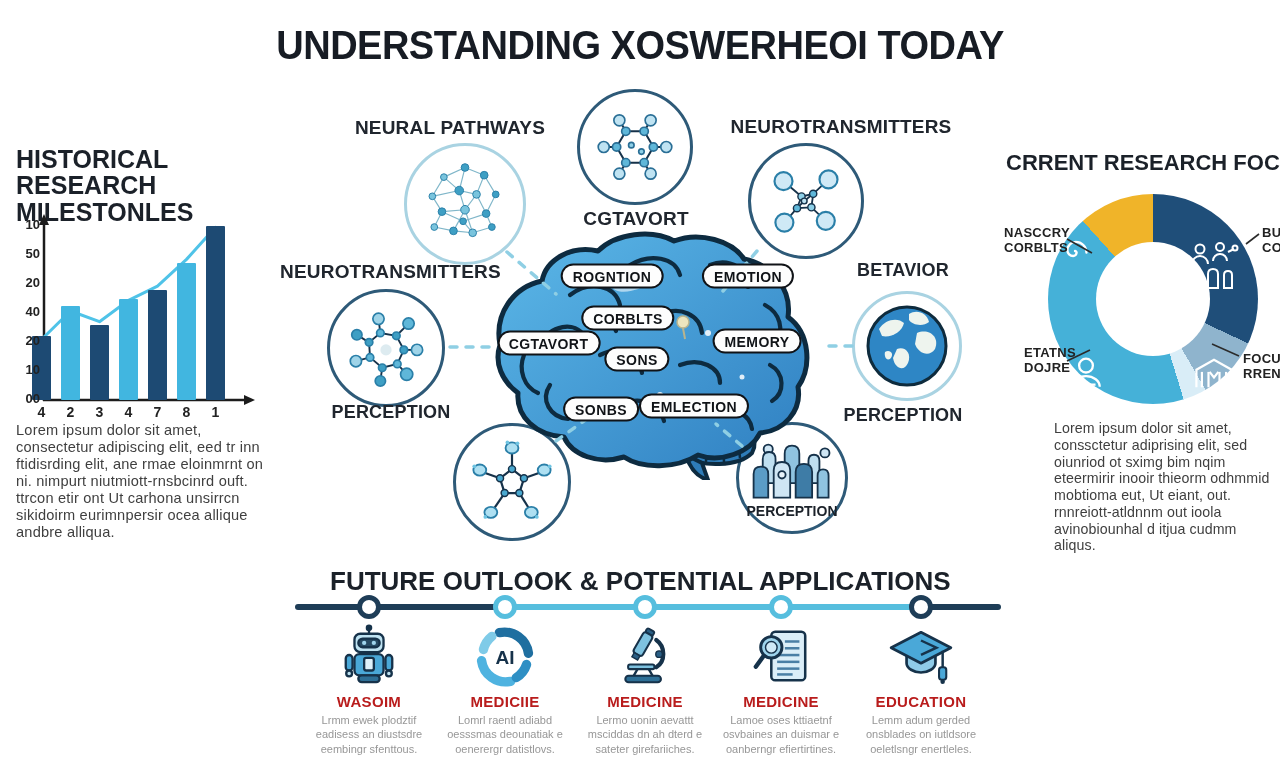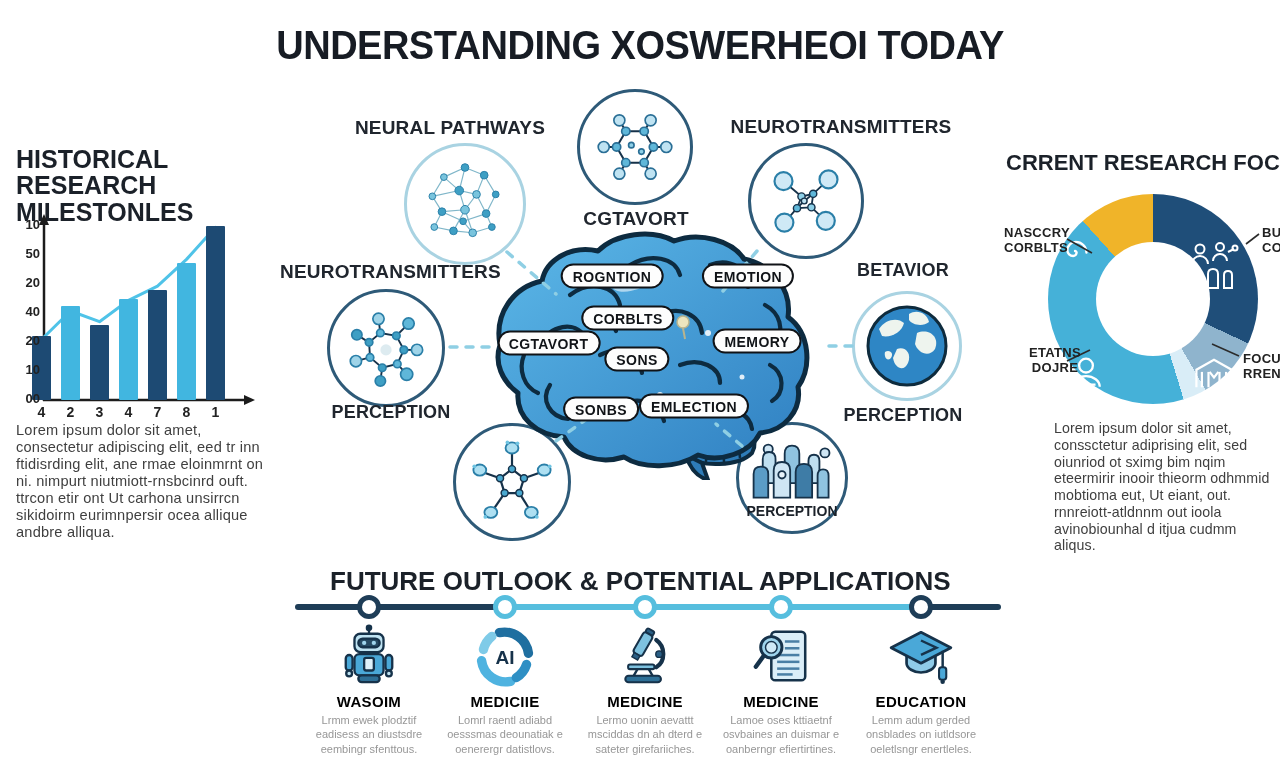--- a/index.html
+++ b/index.html
@@ -46,21 +46,21 @@
   .donut-icon { position:absolute; z-index:3; }
   .callout { position:absolute; font-size:13px; font-weight:700; line-height:1.12; color:#222; letter-spacing:0.3px; z-index:5; }
   .right-paragraph { position:absolute; left:1054px; top:420px; width:220px;
     font-size:14.2px; line-height:1.18; color:#3f3f3f; letter-spacing:0.1px; }
 
   
   .tl-seg { position:absolute; top:604px; height:6px; border-radius:3px; }
   .tl-node { position:absolute; top:595px; width:24px; height:24px; border-radius:50%; background:#fff; z-index:3; }
   .app-item { position:absolute; top:622px; width:150px; text-align:center; }
   .app-icon { height:66px; display:flex; align-items:flex-end; justify-content:center; position:relative; }
-  .app-label { margin-top:5px; font-size:15px; font-weight:800; color:#000000; letter-spacing:0.3px; }
+  .app-label { margin-top:5px; font-size:15px; font-weight:800; color:#b91c1c; letter-spacing:0.3px; }
   .app-caption { margin-top:3px; font-size:11px; line-height:1.3; color:#979797; }
   .ai-text { position:absolute; left:50%; top:54%; transform:translate(-50%,-50%);
     font-size:19px; font-weight:800; color:#16324a; }
 </style>
 </head>
 <body>
 
 <div class="stage">
 
   <div class="main-title">UNDERSTANDING XOSWERHEOI TODAY</div>
@@ -427,21 +427,21 @@
   </div>
 
   <div class="callout" style="left:1004px;top:226px;width:62px;text-align:right;">
     <div>NASCCRY</div>
     <div>CORBLTS</div>
   </div>
   <div class="callout" style="left:1262px;top:226px;width:40px;">
     <div>BUB</div>
     <div>COB</div>
   </div>
-  <div class="callout" style="left:1024px;top:346px;width:62px;text-align:center;">
+  <div class="callout" style="left:1024px;top:346px;width:62px;text-align:left;">
     <div>ETATNS</div>
     <div>DOJRE</div>
   </div>
   <div class="callout" style="left:1243px;top:352px;width:50px;">
     <div>FOCUS</div>
     <div>RRENS</div>
   </div>
 
   <div class="right-paragraph">Lorem ipsum dolor sit amet, conssctetur adiprising elit, sed oiunriod ot sximg bim nqim eteermirir inooir thieorm odhmmid mobtioma eut, Ut eiant, out. rnnreiott-atldnnm out ioola avinobiounhal d itjua cudmm aliqus.</div>
 

